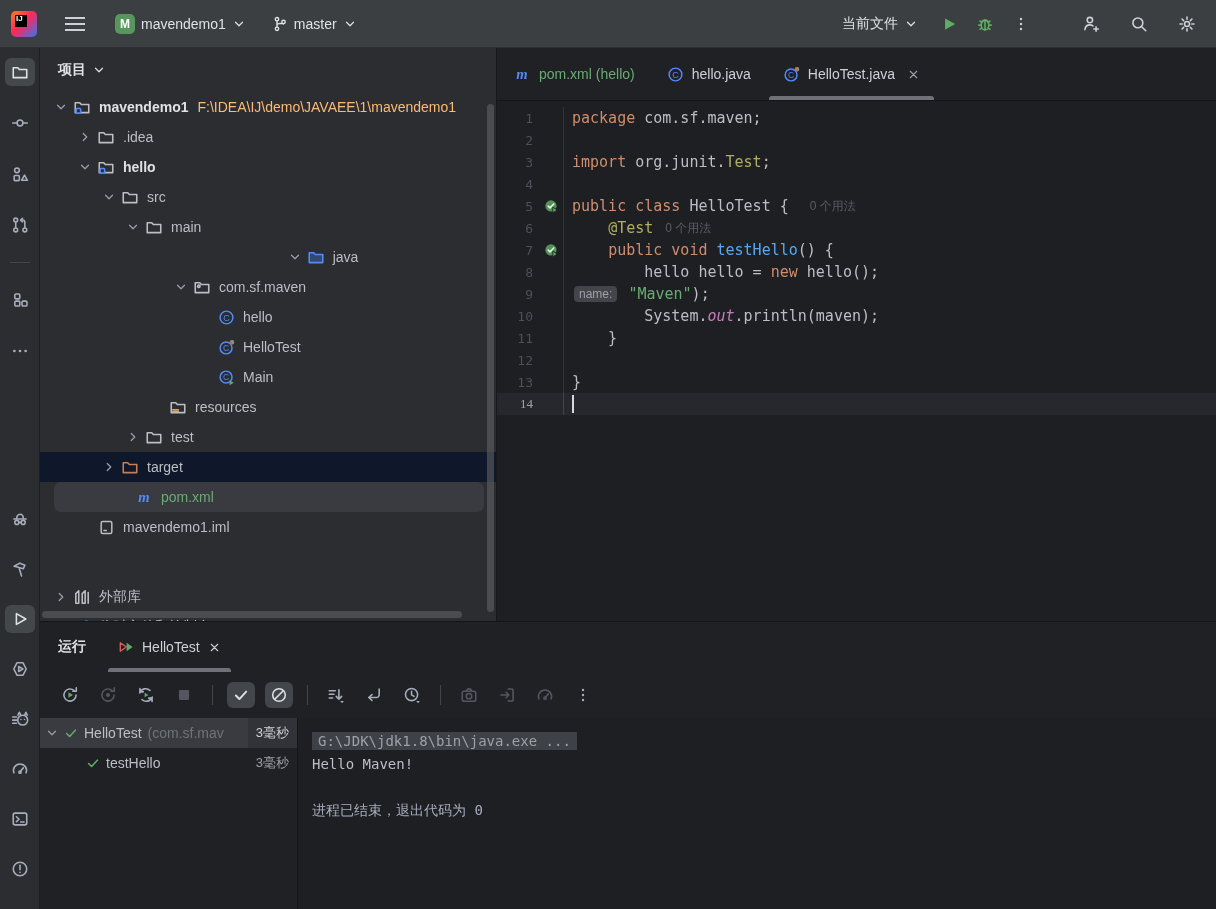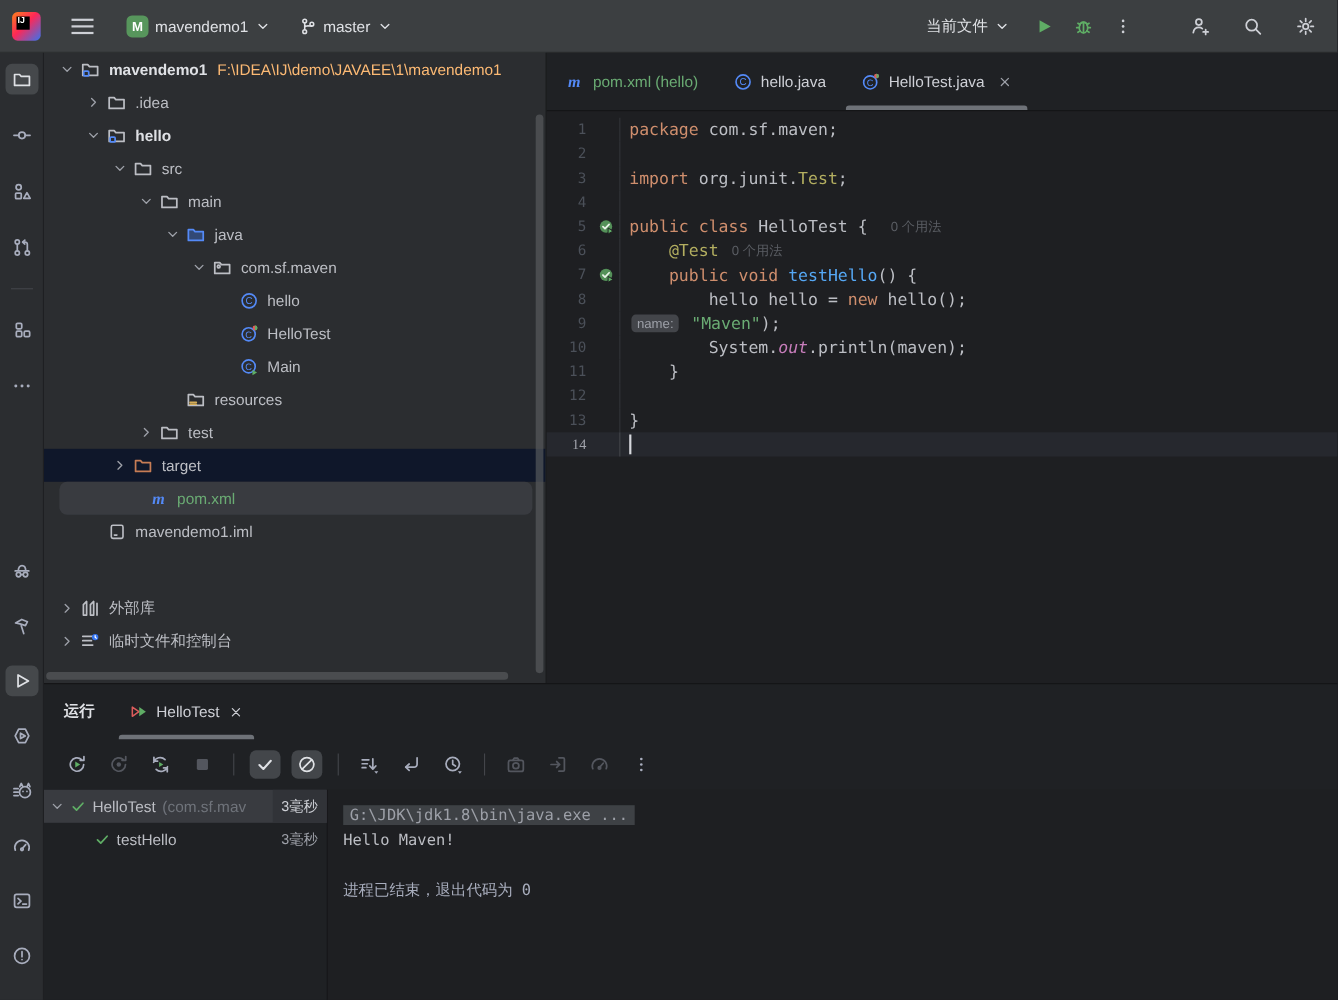--- a/index.html
+++ b/index.html
@@ -314,20 +314,28 @@
               <circle cx="8" cy="8" r="6"></circle>
               <path d="M8 4.6v4"></path>
               <circle cx="8" cy="11" r=".7" fill="currentColor" stroke="none"></circle>
             </svg>
           </span>
         </div>
       </div>
   </div>
 
   <div class="project">
+    <div class="proj-head">
+      <span>项目</span>
+      <span class="icon">
+          <svg width="14" height="14" viewBox="0 0 16 16" fill="none" stroke="currentColor" stroke-width="1.4" stroke-linecap="round" stroke-linejoin="round">
+            <path d="M4 6l4 4 4-4"></path>
+          </svg>
+        </span>
+    </div>
     <div class="tree" id="project-tree">
         <div class="tree-row bold" style="padding-left: 10px;">
           <span class="chev">
             <svg width="14" height="14" viewBox="0 0 16 16" fill="none" stroke="currentColor" stroke-width="1.4" stroke-linecap="round" stroke-linejoin="round">
               <path d="M4 6l4 4 4-4"></path>
             </svg>
           </span>
           <span class="icon ticon">
             <svg width="18" height="18" viewBox="0 0 16 16" fill="none" stroke="currentColor" stroke-width="1.4" stroke-linecap="round" stroke-linejoin="round">
               <path d="M2 4.2h4l1.4 1.6H14v7.2H2z"></path>
@@ -383,21 +391,21 @@
               <path d="M4 6l4 4 4-4"></path>
             </svg>
           </span>
           <span class="icon ticon">
             <svg width="18" height="18" viewBox="0 0 16 16" fill="none" stroke="currentColor" stroke-width="1.4" stroke-linecap="round" stroke-linejoin="round">
               <path d="M2 4.2h4l1.4 1.6H14v7.2H2z"></path>
             </svg>
           </span>
           <span class="tlabel">main</span>
         </div>
-        <div class="tree-row" style="padding-left: 106px;">
+        <div class="tree-row" style="padding-left: 106px; justify-content: center;">
           <span class="chev">
             <svg width="14" height="14" viewBox="0 0 16 16" fill="none" stroke="currentColor" stroke-width="1.4" stroke-linecap="round" stroke-linejoin="round">
               <path d="M4 6l4 4 4-4"></path>
             </svg>
           </span>
           <span class="icon ticon">
             <svg width="18" height="18" viewBox="0 0 16 16" fill="none" stroke="currentColor" stroke-width="1.4" stroke-linecap="round" stroke-linejoin="round">
               <path d="M2 4.2h4l1.4 1.6H14v7.2H2z" stroke="#548AF7" fill="#3C6CC9" fill-opacity=".45"></path>
             </svg>
           </span>

